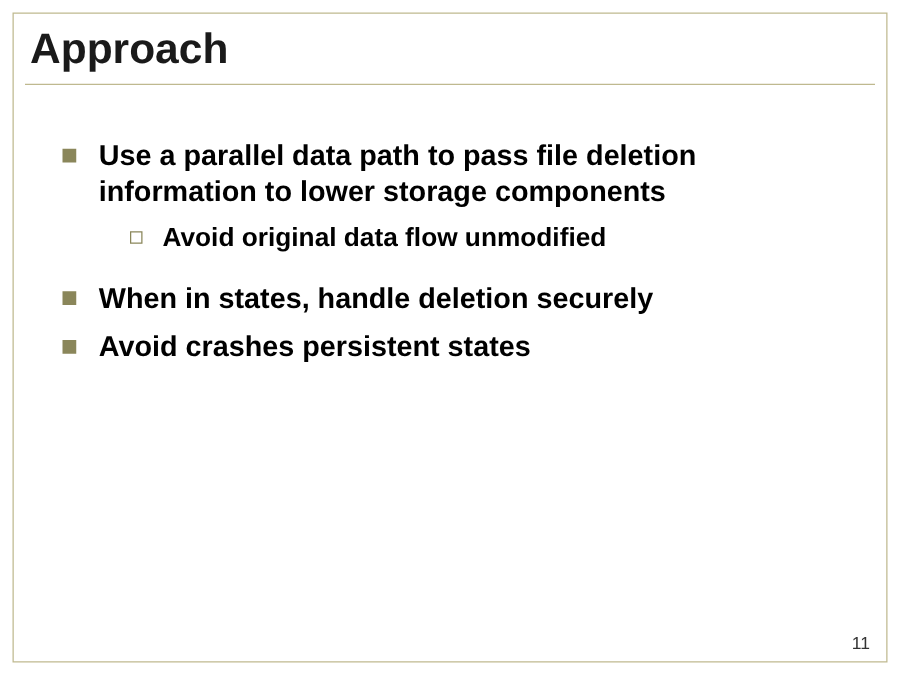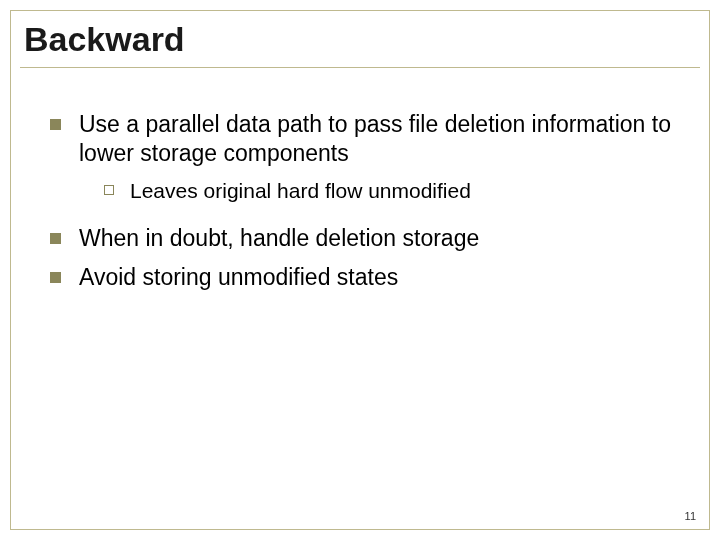--- a/index.html
+++ b/index.html
@@ -31,20 +31,21 @@
     font-weight: bold;
     color: #1a1a1a;
   }
   .content {
     position: absolute;
     top: 110px;
     left: 50px;
     right: 40px;
     font-size: 23px;
     line-height: 1.25;
+    font-weight: bold;
   }
   .l1 {
     display: flex;
     margin-bottom: 10px;
   }
   .l1 .bullet-sq-fill {
     flex: 0 0 auto;
     width: 11px;
     height: 11px;
     background: #8a865a;
@@ -66,51 +67,51 @@
     height: 10px;
     border: 1.5px solid #8a865a;
     margin-top: 7px;
     margin-right: 16px;
   }
   .l2 .txt { flex: 1 1 auto; }
   .page-num {
     position: absolute;
     bottom: 18px;
     right: 24px;
-    font-size: 11px;
+    font-size: 14px;
     color: #333;
   }
 </style>
 </head>
 <body>
 
 <div class="border-outer"></div>
 
 <div class="title-box">
-  <div class="title">Backward</div>
+  <div class="title">Approach</div>
 </div>
 
 <div class="content">
 
   <div class="l1">
     <div class="bullet-sq-fill"></div>
     <div class="txt">Use a parallel data path to pass file deletion information to lower storage components</div>
   </div>
   <div class="l2-group">
     <div class="l2">
       <div class="bullet-sq-open"></div>
-      <div class="txt">Leaves original hard flow unmodified</div>
+      <div class="txt">Avoid original data flow unmodified</div>
     </div>
   </div>
 
   <div class="l1">
     <div class="bullet-sq-fill"></div>
-    <div class="txt">When in doubt, handle deletion storage</div>
+    <div class="txt">When in states, handle deletion securely</div>
   </div>
 
   <div class="l1">
     <div class="bullet-sq-fill"></div>
-    <div class="txt">Avoid storing unmodified states</div>
+    <div class="txt">Avoid crashes persistent states</div>
   </div>
 
 </div>
 
 <div class="page-num">11</div>
 
 </body></html>

